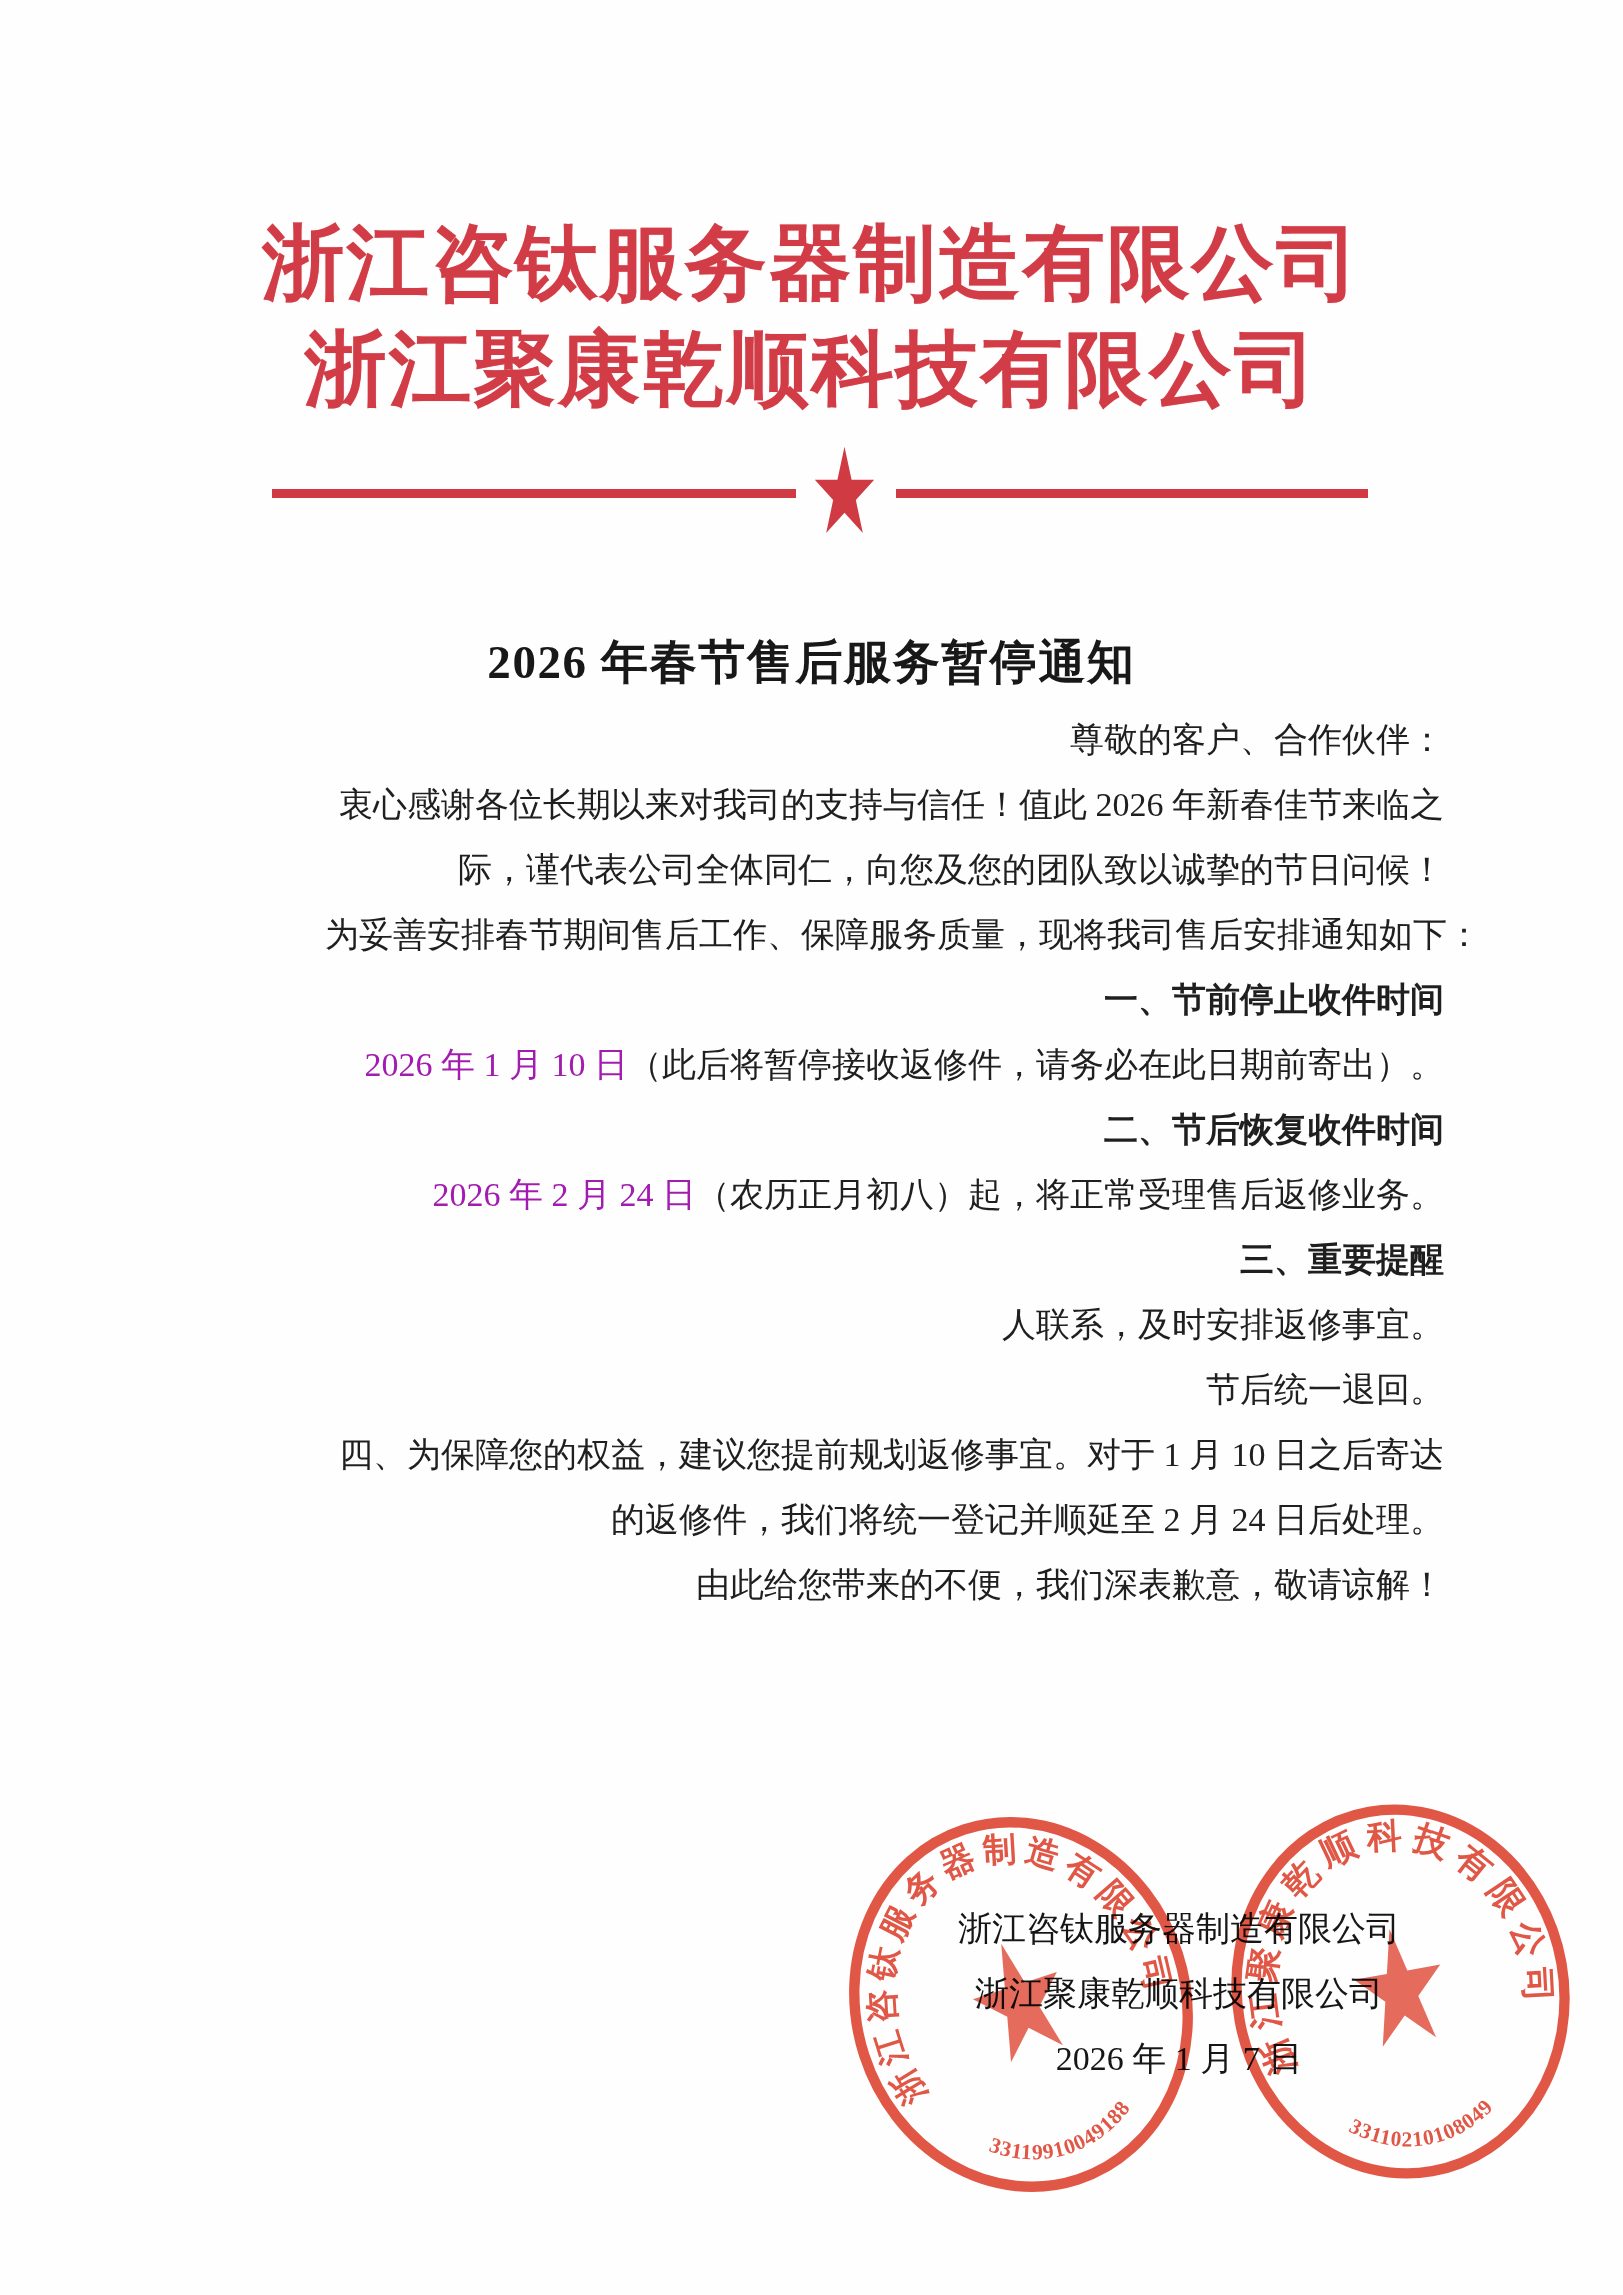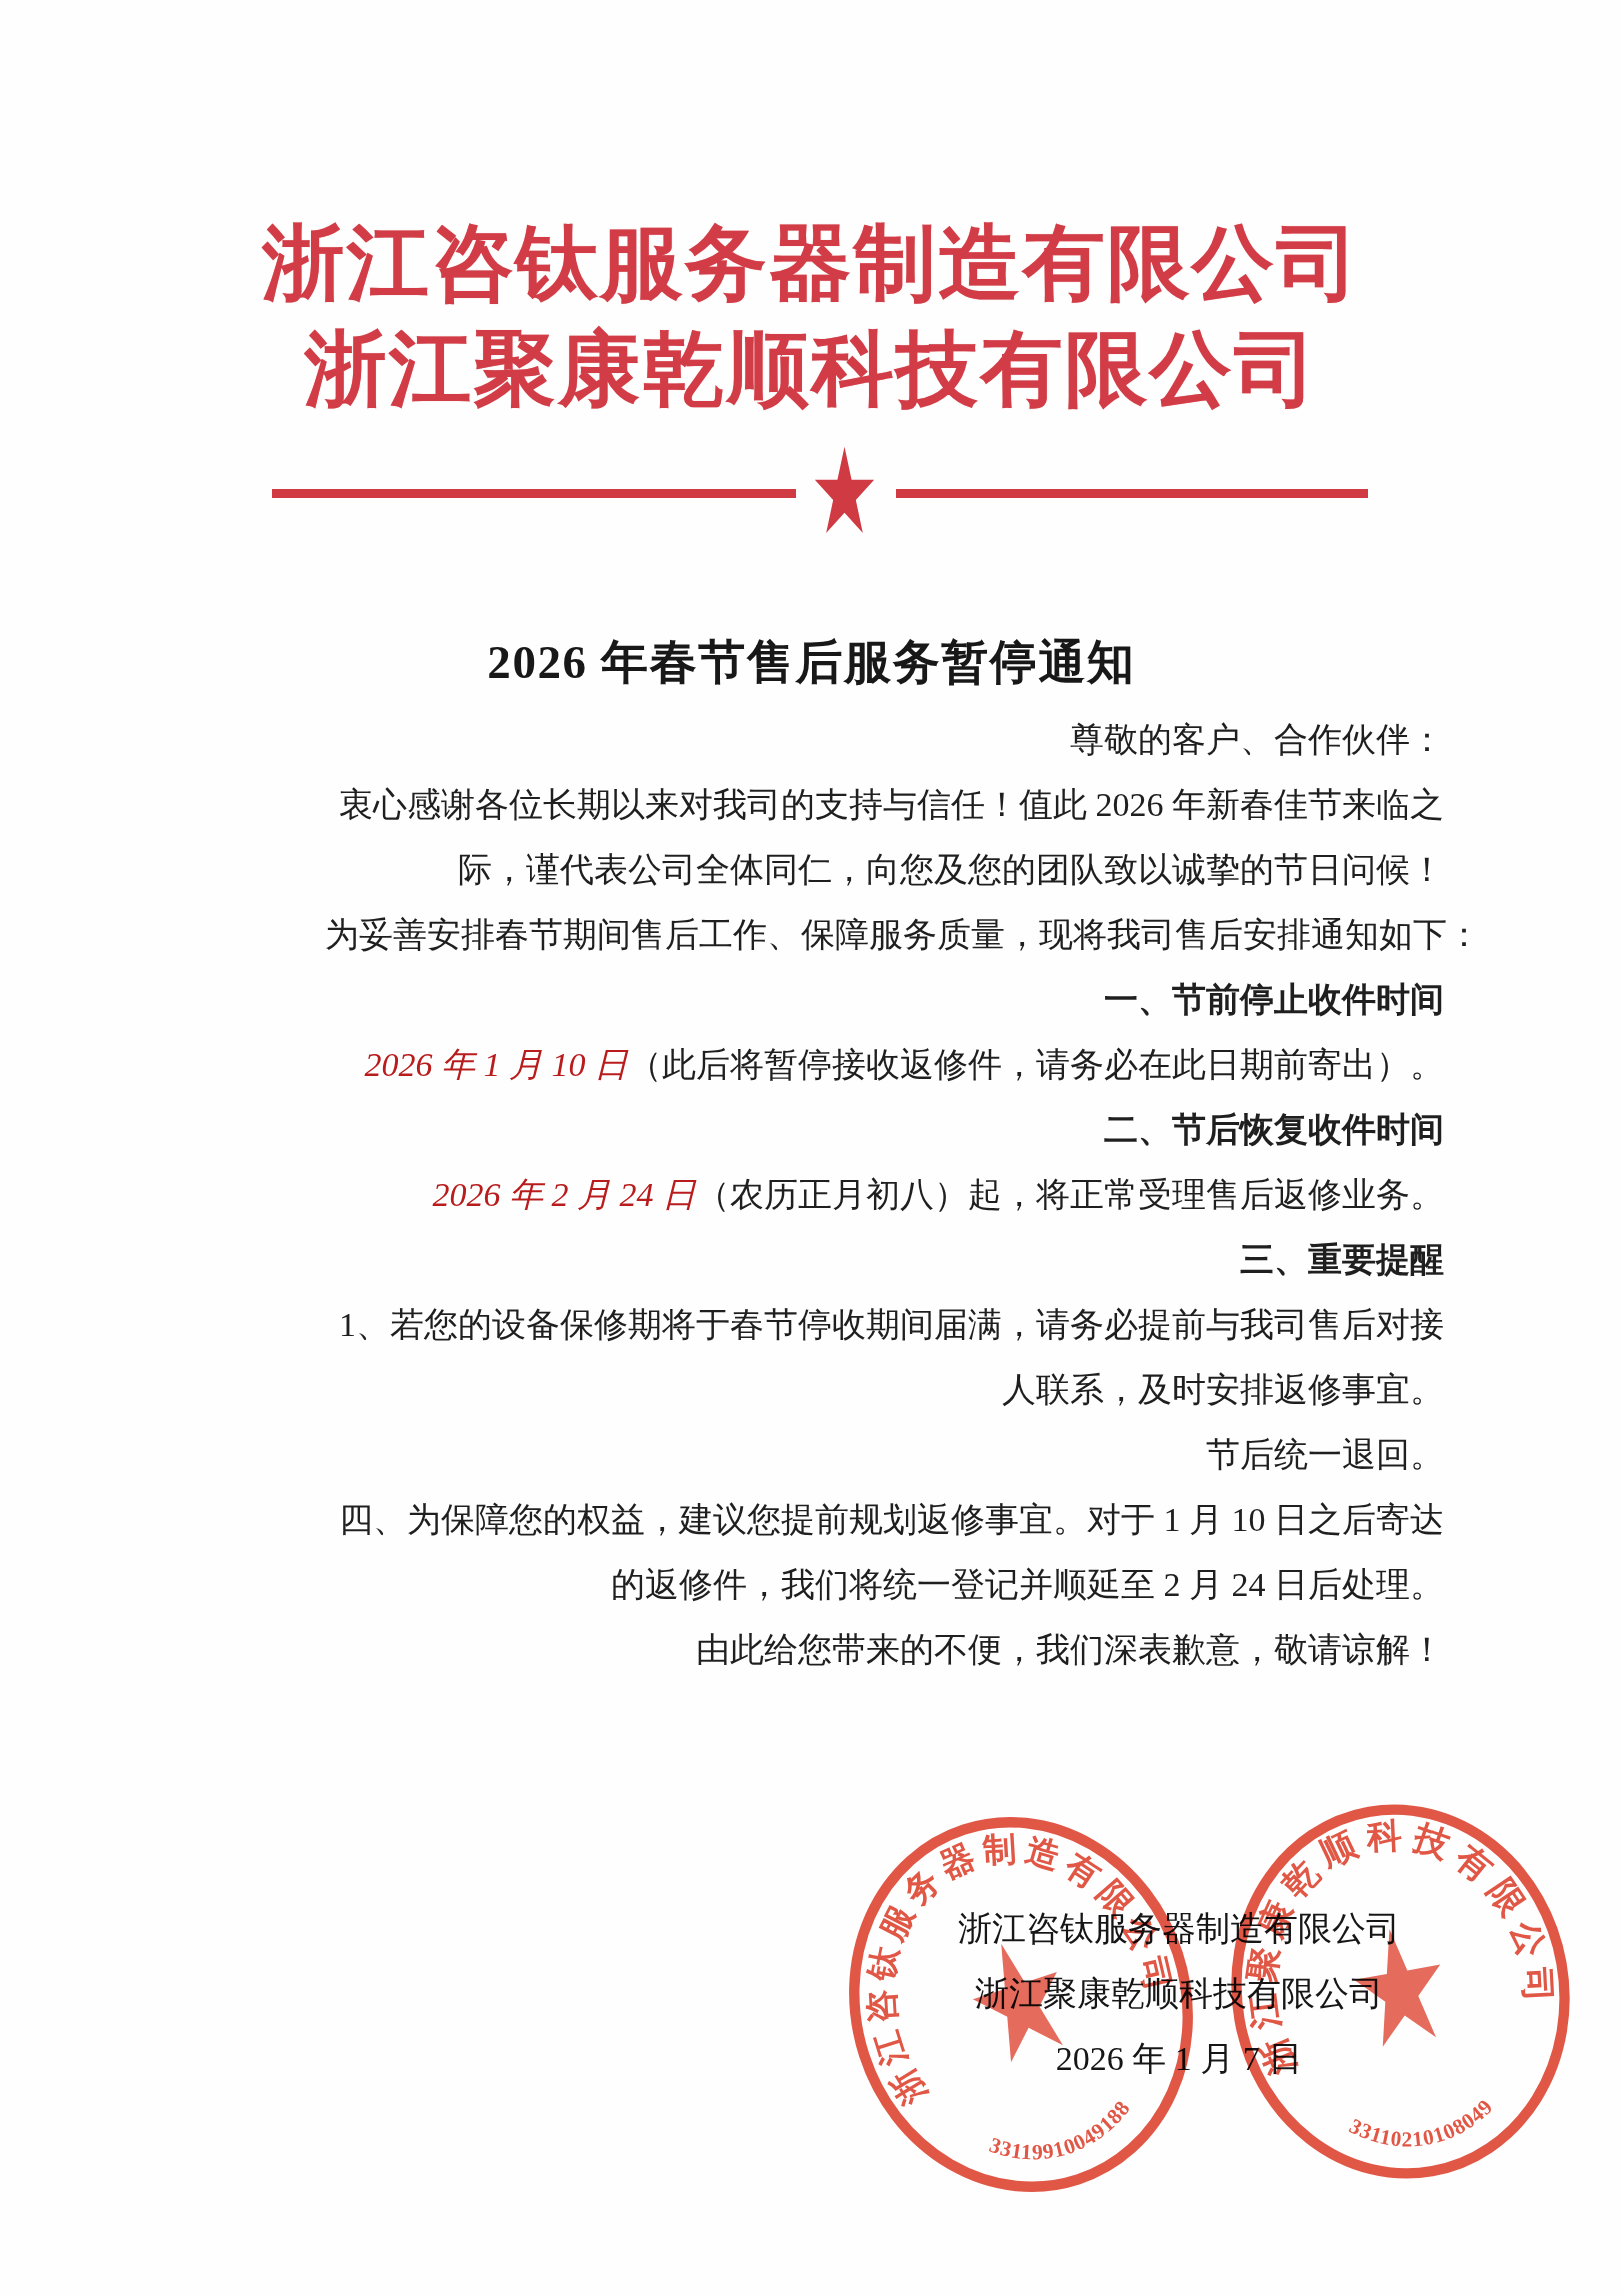--- a/index.html
+++ b/index.html
@@ -47,21 +47,21 @@
 
   
   .body-text {
     position: absolute; left: 258px; top: 707px; width: 1186px;
     font-size: 34px; line-height: 65px;
     color: #1f1f1f;
   }
   .line { white-space: nowrap; text-align: right; }
   .ind  { text-indent: 67px; }
   .bold { font-weight: bold; }
-  .red  { color: #b91c1c; font-style: italic; }
+  .red  { color: #a21caf; }
 
   
   .signature {
     position: absolute; left: 949px; top: 1896px; width: 460px;
     text-align: center;
     font-size: 34px; line-height: 65px;
     color: #161616;
     z-index: 2;
   }
 
@@ -97,21 +97,20 @@
   <div class="body-text">
     <div class="line">尊敬的客户、合作伙伴：</div>
     <div class="line ind">衷心感谢各位长期以来对我司的支持与信任！值此 2026 年新春佳节来临之</div>
     <div class="line">际，谨代表公司全体同仁，向您及您的团队致以诚挚的节日问候！</div>
     <div class="line ind">为妥善安排春节期间售后工作、保障服务质量，现将我司售后安排通知如下：</div>
     <div class="line ind bold">一、节前停止收件时间</div>
     <div class="line ind"><span class="red">2026 年 1 月 10 日</span><span>（此后将暂停接收返修件，请务必在此日期前寄出）。</span></div>
     <div class="line ind bold">二、节后恢复收件时间</div>
     <div class="line ind"><span class="red">2026 年 2 月 24 日</span><span>（农历正月初八）起，将正常受理售后返修业务。</span></div>
     <div class="line ind bold">三、重要提醒</div>
-    <div class="line ind">1、若您的设备保修期将于春节停收期间届满，请务必提前与我司售后对接</div>
     <div class="line">人联系，及时安排返修事宜。</div>
     <div class="line">节后统一退回。</div>
     <div class="line ind">四、为保障您的权益，建议您提前规划返修事宜。对于 1 月 10 日之后寄达</div>
     <div class="line">的返修件，我们将统一登记并顺延至 2 月 24 日后处理。</div>
     <div class="line ind">由此给您带来的不便，我们深表歉意，敬请谅解！</div>
   </div>
 
   <div class="signature">
     <div>浙江咨钛服务器制造有限公司</div>
     <div>浙江聚康乾顺科技有限公司</div>

